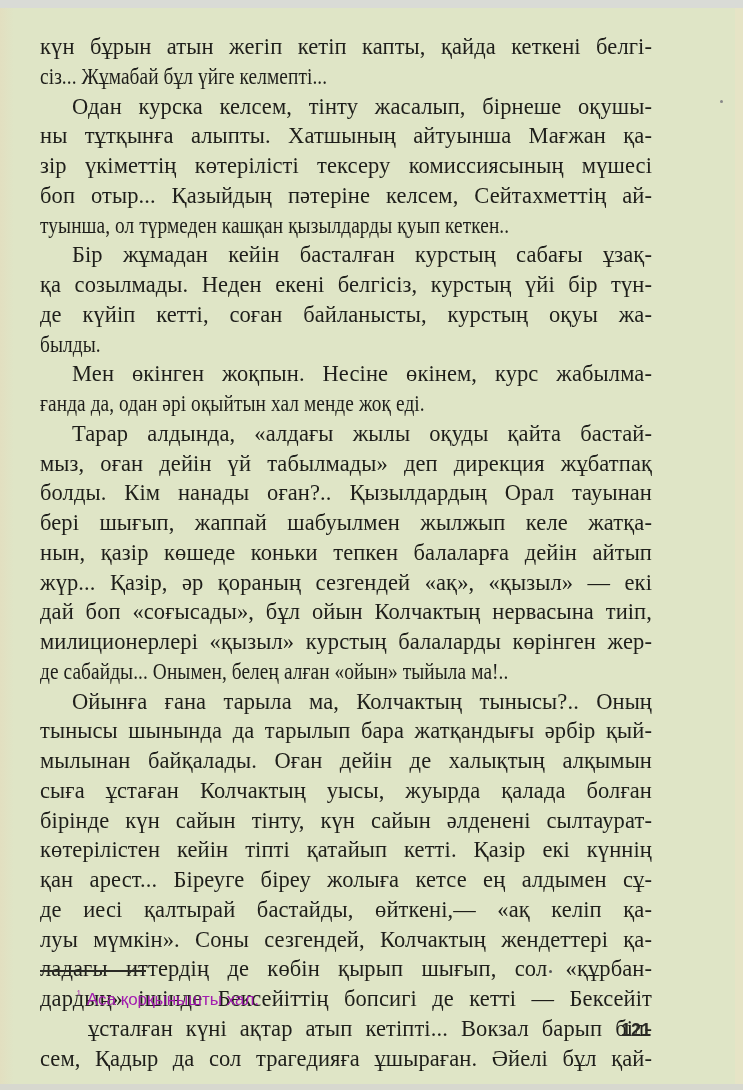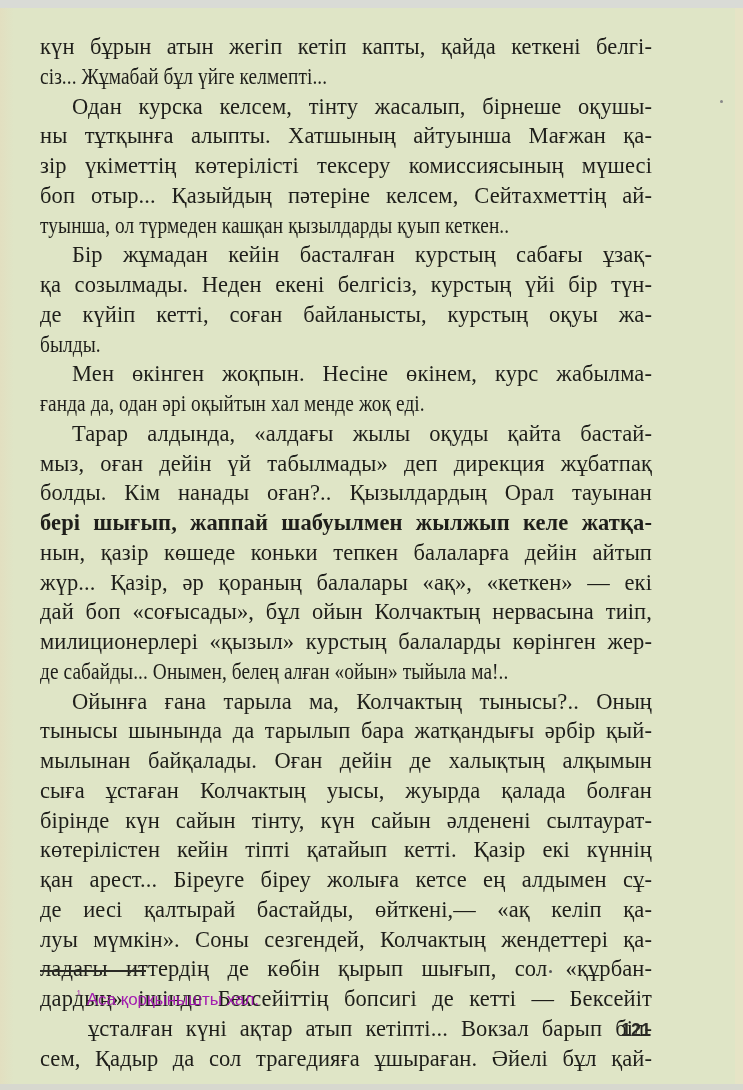--- a/index.html
+++ b/index.html
@@ -60,23 +60,23 @@
     <div class="line last" style="display: block; width: 711.628px; transform: scaleX(0.86);">туынша, ол түрмеден кашқан қызылдарды қуып кеткен..</div>
     <div class="line indent" style="display: block; width: auto;">Бір жұмадан кейін басталған курстың сабағы ұзақ-</div>
     <div class="line" style="display: block; width: auto;">қа созылмады. Неден екені белгісіз, курстың үйі бір түн-</div>
     <div class="line" style="display: block; width: auto;">де күйіп кетті, соған байланысты, курстың оқуы жа-</div>
     <div class="line last" style="display: block; width: 711.628px; transform: scaleX(0.86);">былды.</div>
     <div class="line indent" style="display: block; width: auto;">Мен өкінген жоқпын. Несіне өкінем, курс жабылма-</div>
     <div class="line last" style="display: block; width: 711.628px; transform: scaleX(0.86);">ғанда да, одан әрі оқыйтын хал менде жоқ еді.</div>
     <div class="line indent" style="display: block; width: auto;">Тарар алдында, «алдағы жылы оқуды қайта бастай-</div>
     <div class="line" style="display: block; width: auto;">мыз, оған дейін үй табылмады» деп дирекция жұбатпақ</div>
     <div class="line" style="display: block; width: auto;">болды. Кім нанады оған?.. Қызылдардың Орал тауынан</div>
-    <div class="line" style="display: block; width: auto; font-weight: bold;">бері шығып, жаппай шабуылмен жылжып келе жатқа-</div>
+    <div class="line" style="display: block; width: auto;">бері шығып, жаппай шабуылмен жылжып келе жатқа-</div>
     <div class="line" style="display: block; width: auto;">нын, қазір көшеде коньки тепкен балаларға дейін айтып</div>
-    <div class="line" style="display: block; width: auto;">жүр... Қазір, әр қораның балалары «ақ», «кеткен» — екі</div>
+    <div class="line" style="display: block; width: auto;">жүр... Қазір, әр қораның сезгендей «ақ», «қызыл» — екі</div>
     <div class="line" style="display: block; width: auto;">дай боп «соғысады», бұл ойын Колчактың нервасына тиіп,</div>
     <div class="line" style="display: block; width: auto;">милиционерлері «қызыл» курстың балаларды көрінген жер-</div>
     <div class="line last" style="display: block; width: 711.628px; transform: scaleX(0.86);">де сабайды... Онымен, белең алған «ойын» тыйыла ма!..</div>
     <div class="line indent" style="display: block; width: auto;">Ойынға ғана тарыла ма, Колчактың тынысы?.. Оның</div>
     <div class="line" style="display: block; width: auto;">тынысы шынында да тарылып бара жатқандығы әрбір қый-</div>
     <div class="line" style="display: block; width: auto;">мылынан байқалады. Оған дейін де халықтың алқымын</div>
     <div class="line" style="display: block; width: auto;">сыға ұстаған Колчактың уысы, жуырда қалада болған</div>
     <div class="line" style="display: block; width: auto;">бірінде күн сайын тінту, күн сайын әлдененi сылтаурат-</div>
     <div class="line" style="display: block; width: auto;">көтерілістен кейін тіпті қатайып кетті. Қазір екі күннің</div>
     <div class="line" style="display: block; width: auto;">қан арест... Біреуге біреу жолыға кетсе ең алдымен сұ-</div>

